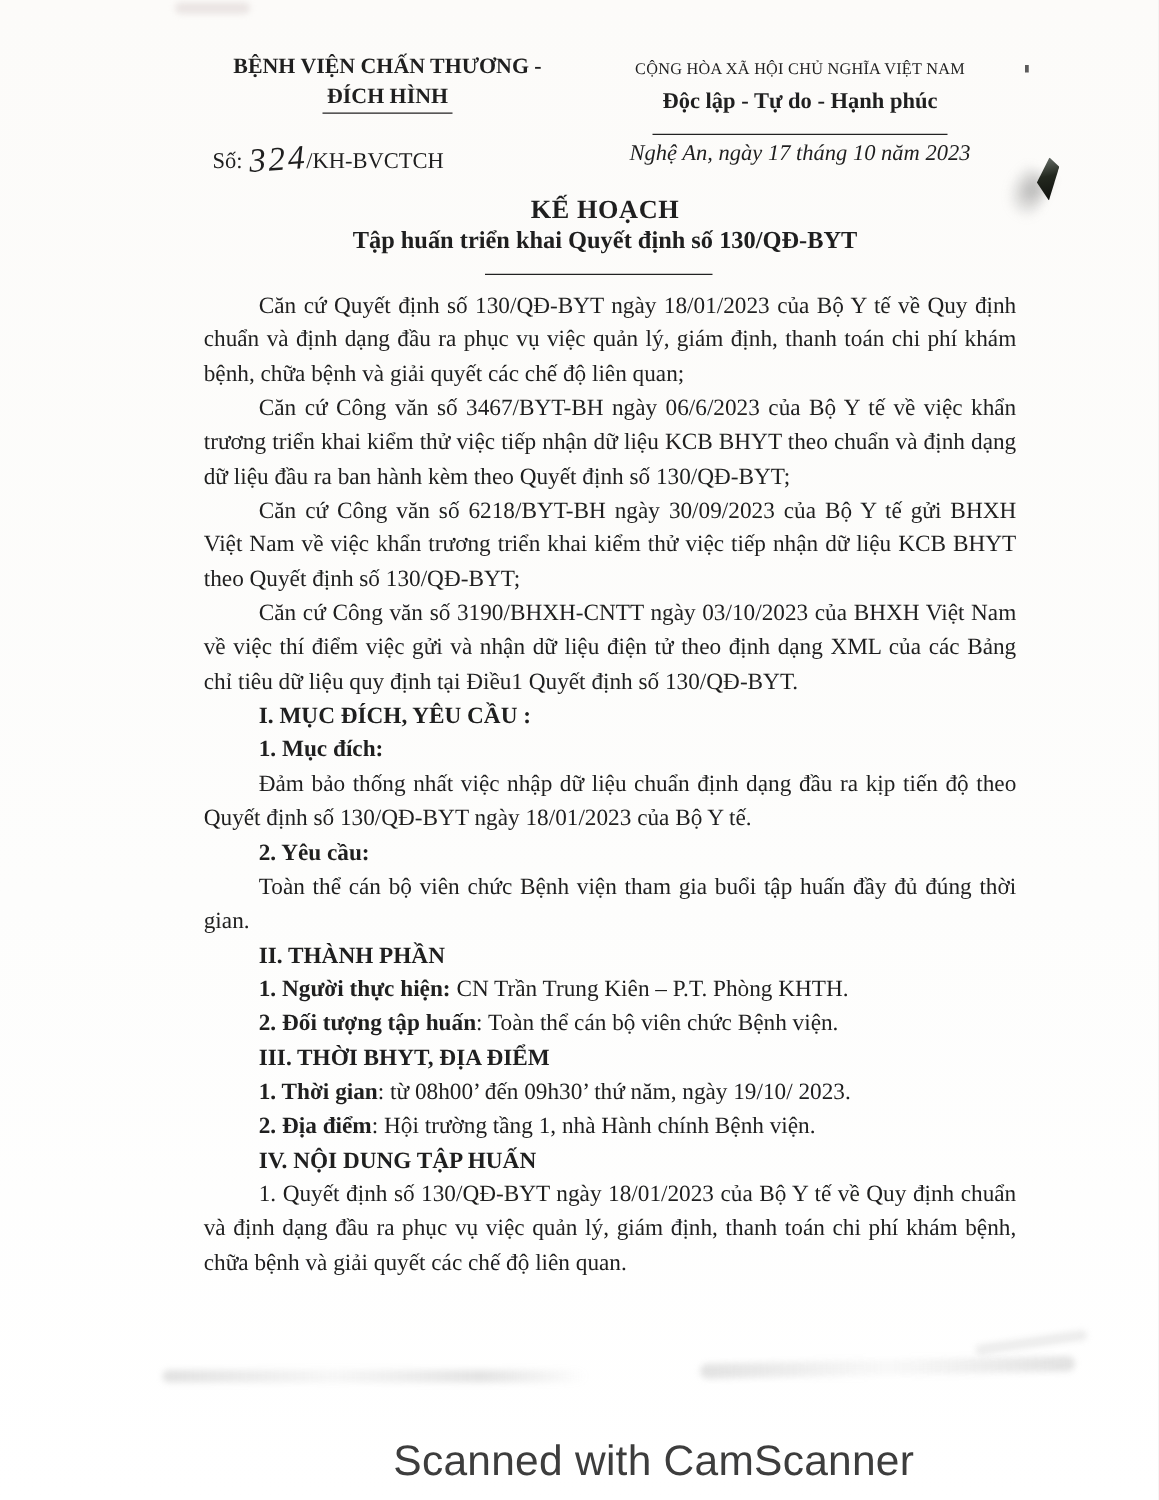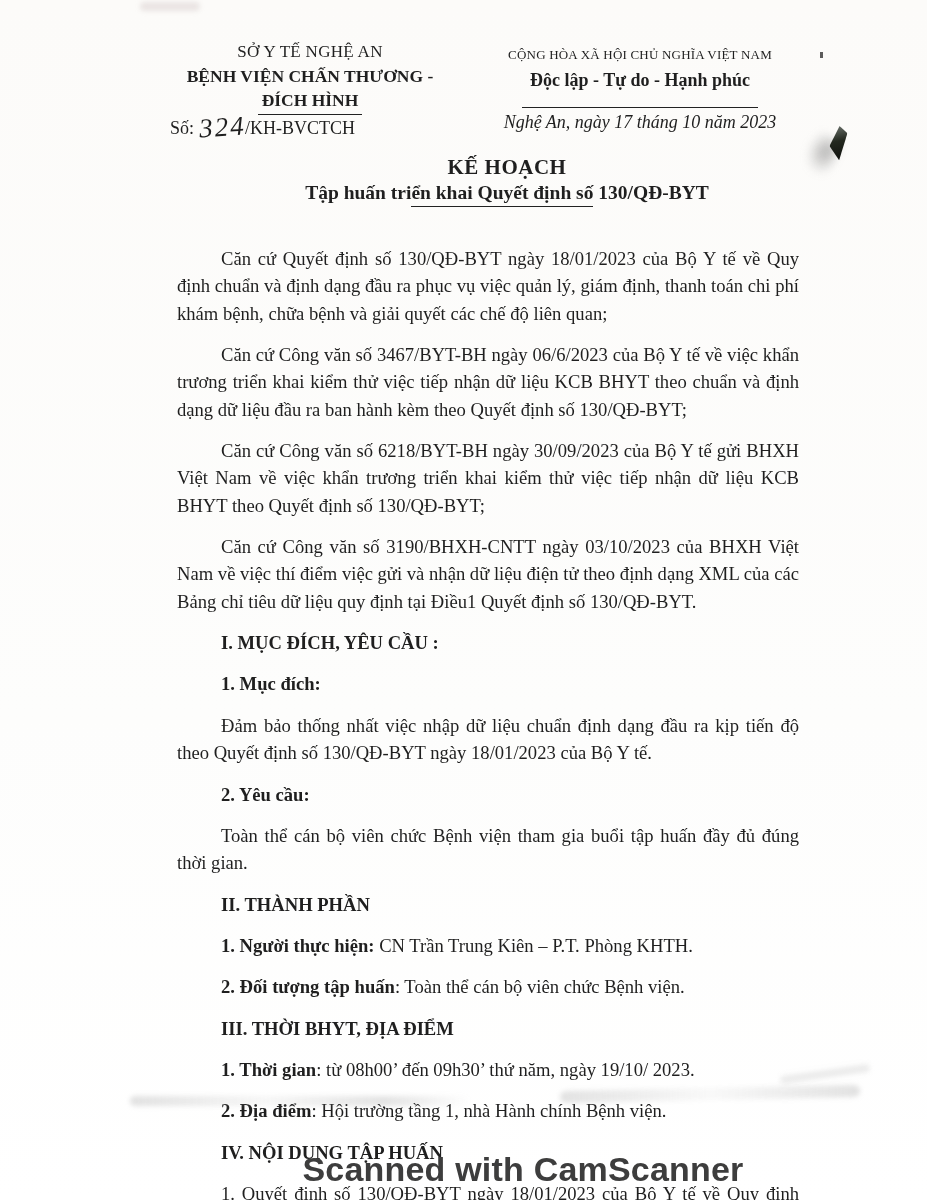--- a/index.html
+++ b/index.html
@@ -36,32 +36,32 @@
   }
   .hdr-right .r1{font-size:13px; font-weight:normal; letter-spacing:.2px;}
   .hdr-right .r2{font-size:18px; font-weight:bold; display:inline-block;
     border-bottom:1.6px solid #222; padding:0 8px 14px 8px; margin-top:1px;}
   .dateline{
     position:absolute; top:112px; left:440px; width:400px;
     text-align:center; font-style:italic; font-size:18px;
   }
   
   .title-wrap{
-    position:absolute; top:155px; left:127px; width:760px; text-align:center;
+    position:absolute; top:155px; left:104px; width:760px; text-align:center;
   }
   .title-main{margin:0; font-size:21px; font-weight:bold; letter-spacing:.5px;}
   .title-sub{margin:2px 0 0 0; font-size:19.5px; font-weight:bold;}
   .title-sub span{white-space:pre;}
-  .u-part{border-bottom:1.8px solid #222; padding-bottom:3px;}
+  .u-part{border-bottom:1.8px solid #222; padding-bottom:16px;}
   
   .doc-body{
     position:absolute; top:231px; left:163px; width:650px;
     font-size:18.6px; line-height:27.35px;
   }
-  .doc-body p{margin:14px;}
+  .doc-body p{margin:0;}
   .doc-body .para{text-align:justify; text-indent:44px;}
   .doc-body .heading{font-weight:bold; padding-left:44px;}
   .doc-body .labeled{padding-left:44px;}
   .doc-body .labeled b{font-weight:bold;font-family:Liberation Serif, serif;}
   
   .clip-artifact{
     position:absolute; top:126px; left:822px; width:26px; height:42px;
     pointer-events:none;
   }
   .clip-artifact .shadow{
@@ -83,30 +83,29 @@
     transform:rotate(-1.2deg);}
   .smudge.s3{top:1070px; left:780px; width:90px; height:8px;
     background:rgba(180,180,180,.25); transform:rotate(-8deg);}
   .smudge.s4{top:2px; left:140px; width:60px; height:9px; background:rgba(200,185,185,.35);}
   .speck{position:absolute; top:52px; left:820px; width:3px; height:6px; background:#333; opacity:.8;}
   
   .camscanner{
     position:absolute; top:1150px; left:0; width:100%;
     text-align:center; padding-left:119px; box-sizing:border-box;
     font-family:"Liberation Sans", sans-serif;
-    font-size:34px; color:#3d3d3d; letter-spacing:.2px;font-weight:bold;
+    font-size:34px; color:#3d3d3d; letter-spacing:.2px;
   }
 </style>
 </head>
 <body>
 
 <div class="page">
 
   <div class="hdr-left">
-    <div class="l1">SỞ Y TẾ NGHỆ AN</div>
     <div class="l2">BỆNH VIỆN CHẤN THƯƠNG -</div>
     <div><span class="l3">ĐÍCH HÌNH</span></div>
   </div>
 
   <div class="doc-number">
     <span>Số: </span><span class="handwritten">324</span><span>/KH-BVCTCH</span>
   </div>
 
   <div class="hdr-right">
     <div class="r1">CỘNG HÒA XÃ HỘI CHỦ NGHĨA VIỆT NAM</div>

